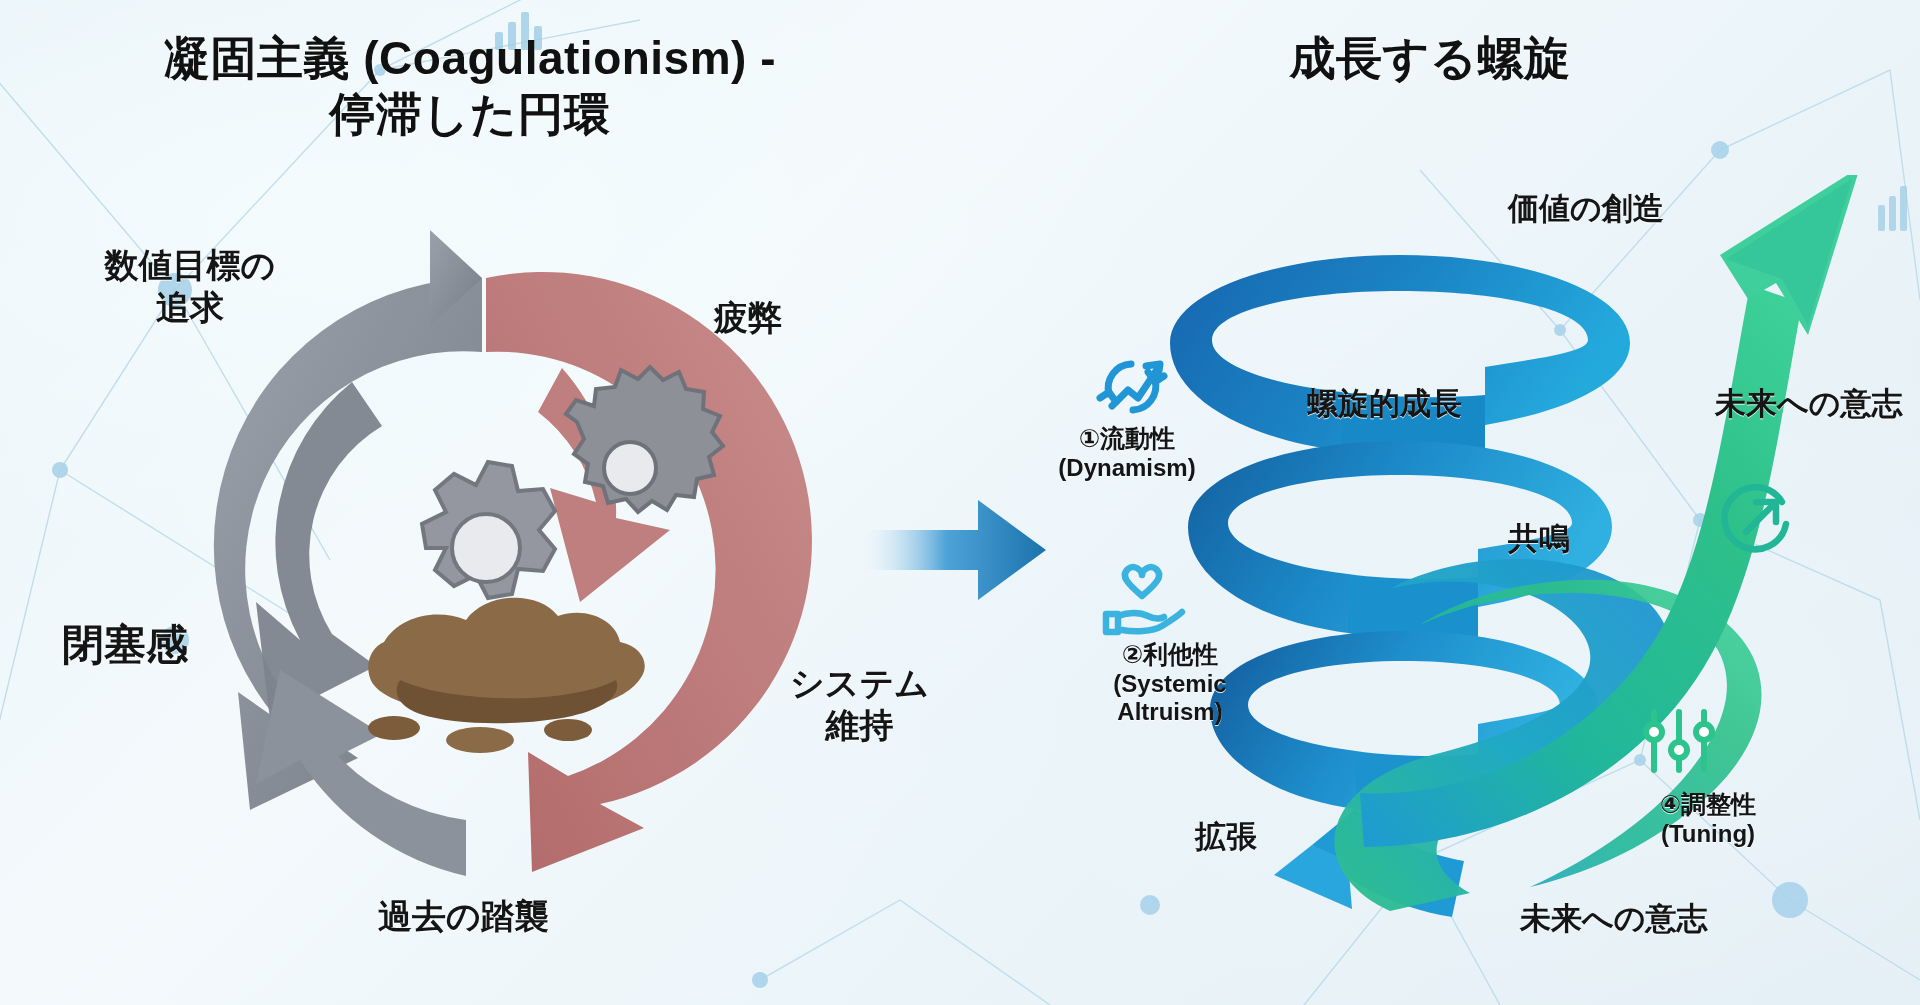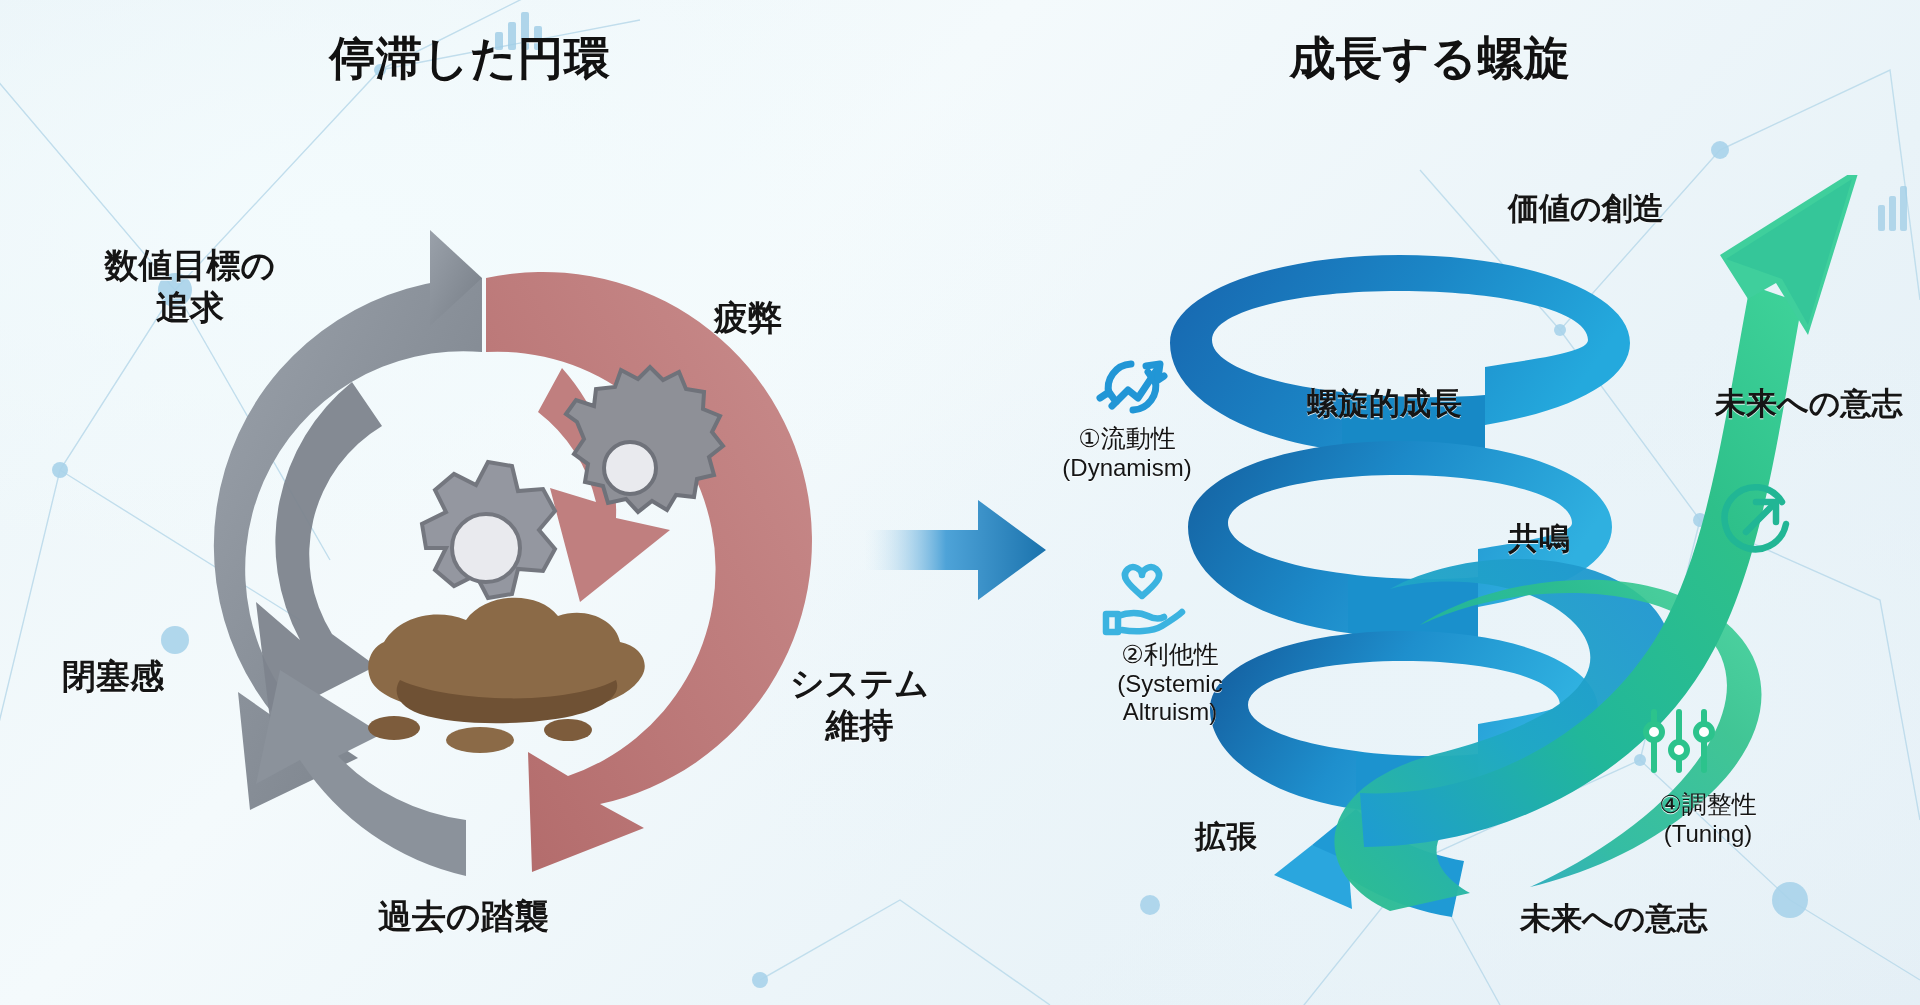--- a/index.html
+++ b/index.html
@@ -19,21 +19,21 @@
        line-height:1.22;letter-spacing:.5px;
        text-shadow:0 1px 0 rgba(255,255,255,.75);}
   .ttl .l1,.ttl .l2{display:block;white-space:nowrap;}
   #title-left{left:60px;top:30px;width:820px;font-size:46px;}
   #title-right{left:1020px;top:30px;width:820px;font-size:46px;}
 
   .lbl{position:absolute;color:#151515;font-weight:700;line-height:1.24;
        text-shadow:0 1px 0 rgba(255,255,255,.8);white-space:pre-line;}
   .lbl.c{text-align:center;}
 
-  .node-lbl{position:absolute;text-align:center;line-height:1.18;font-weight:400;
+  .node-lbl{position:absolute;text-align:center;line-height:1.18;font-weight:700;
             color:#151515;text-shadow:0 1px 0 rgba(255,255,255,.85);}
   .node-lbl .jp{display:block;font-size:25px;white-space:nowrap;}
   .node-lbl .en{display:block;font-size:24px;}
   .node-ico{position:absolute;}
 
   .blobwrap{position:absolute;}
 </style>
 </head>
 <body>
 
@@ -77,20 +77,21 @@
     </g>
     <g fill="#9fcde6" opacity=".8">
       <rect x="495" y="32" width="8" height="18" rx="2"></rect>
       <rect x="508" y="22" width="8" height="28" rx="2"></rect>
       <rect x="521" y="12" width="8" height="38" rx="2"></rect>
       <rect x="534" y="26" width="8" height="24" rx="2"></rect>
     </g>
   </svg>
 
   <div class="ttl" id="title-left">
+    <span class="l1">凝固主義 (Coagulationism) -</span>
     <span class="l2">停滞した円環</span>
   </div>
   <div class="ttl" id="title-right">
     <span class="l2">成長する螺旋</span>
   </div>
 
   <svg class="blobwrap" style="left:130px;top:200px;" width="720" height="760" viewBox="0 0 720 760">
     <defs>
       <linearGradient id="gGray" x1="0" y1="0" x2="1" y2="1">
         <stop offset="0%" stop-color="#9aa1aa"></stop>
@@ -150,21 +151,21 @@
         <ellipse cx="64" cy="348" rx="26" ry="12" fill="#7d5c3c"></ellipse>
         <ellipse cx="150" cy="360" rx="34" ry="13" fill="#8b6a47"></ellipse>
         <ellipse cx="238" cy="350" rx="24" ry="11" fill="#7d5c3c"></ellipse>
       </g>
     </g>
   </svg>
 
   <div class="lbl c" style="left:60px;top:244px;width:260px;font-size:34px;">数値目標の
 追求</div>
   <div class="lbl" style="left:714px;top:296px;font-size:34px;">疲弊</div>
-  <div class="lbl" style="left:62px;top:655px;font-size:34px;">閉塞感</div>
+  <div class="lbl" style="left:62px;top:619px;font-size:42px;">閉塞感</div>
   <div class="lbl c" style="left:752px;top:662px;width:215px;font-size:34px;">システム
 維持</div>
   <div class="lbl" style="left:378px;top:895px;font-size:34px;">過去の踏襲</div>
 
   <svg class="blobwrap" style="left:860px;top:490px;" width="190" height="120" viewBox="0 0 190 120">
     <defs>
       <linearGradient id="gArrow" x1="0" y1="0" x2="1" y2="0">
         <stop offset="0%" stop-color="#cfe6f3" stop-opacity="0"></stop>
         <stop offset="45%" stop-color="#4ea3d8"></stop>
         <stop offset="100%" stop-color="#1b73ad"></stop>

